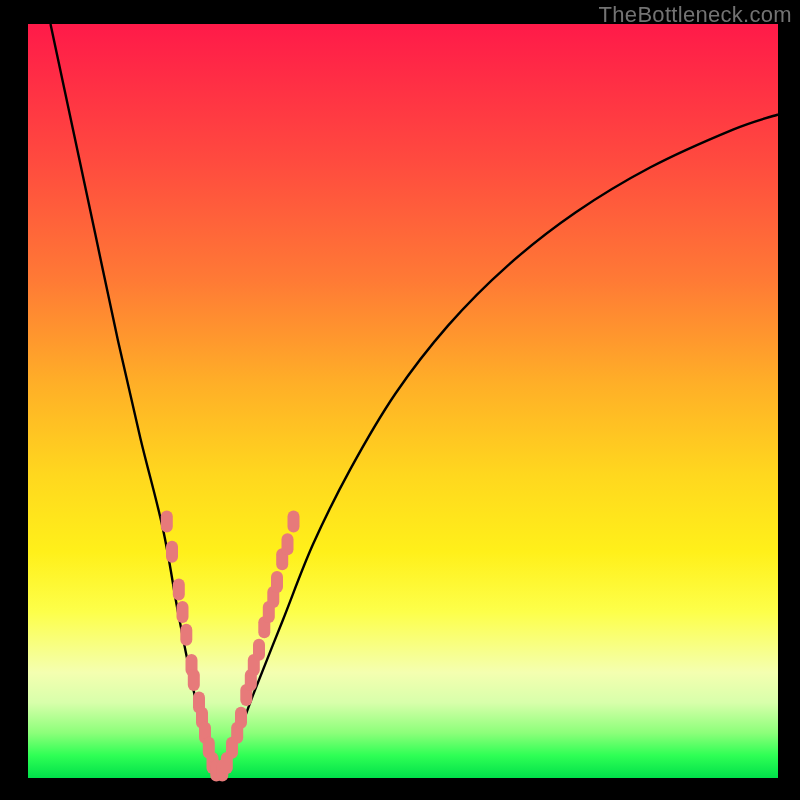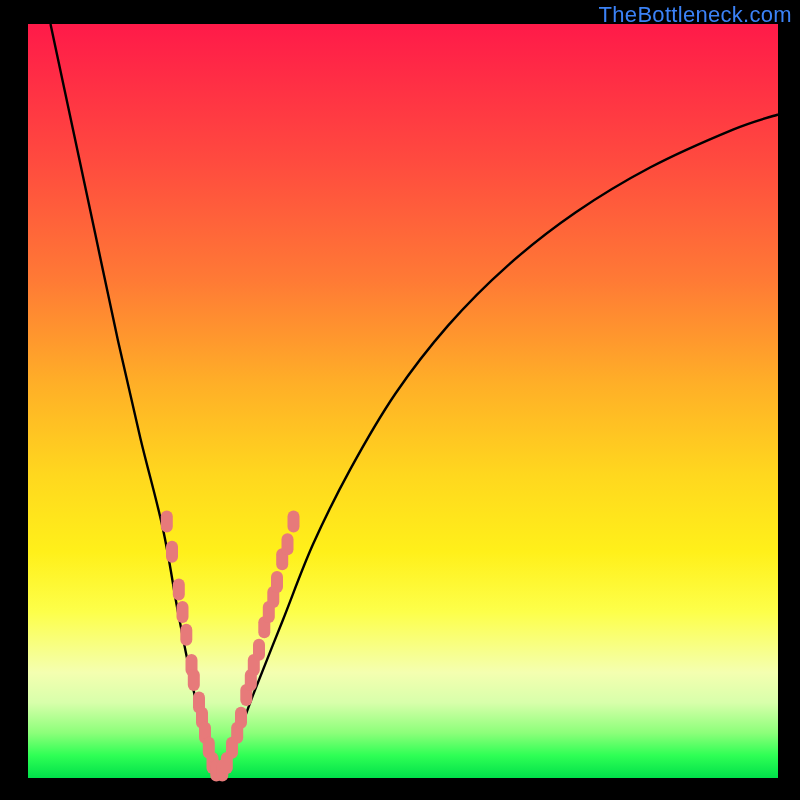--- a/index.html
+++ b/index.html
@@ -40,21 +40,21 @@
       #2fff55 97%,
       #00e04a 100%
     );
   }
   .watermark {
     position: absolute;
     top: 2px;
     right: 8px;
     font-family: Arial, Helvetica, sans-serif;
     font-size: 22px;
-    color: #3b82f6;
+    color: #737373;
     font-weight: 500;
     letter-spacing: 0.3px;
     user-select: none;
   }
   svg.overlay {
     position: absolute;
     left: 28px;
     top: 24px;
     width: 750px;
     height: 754px;

